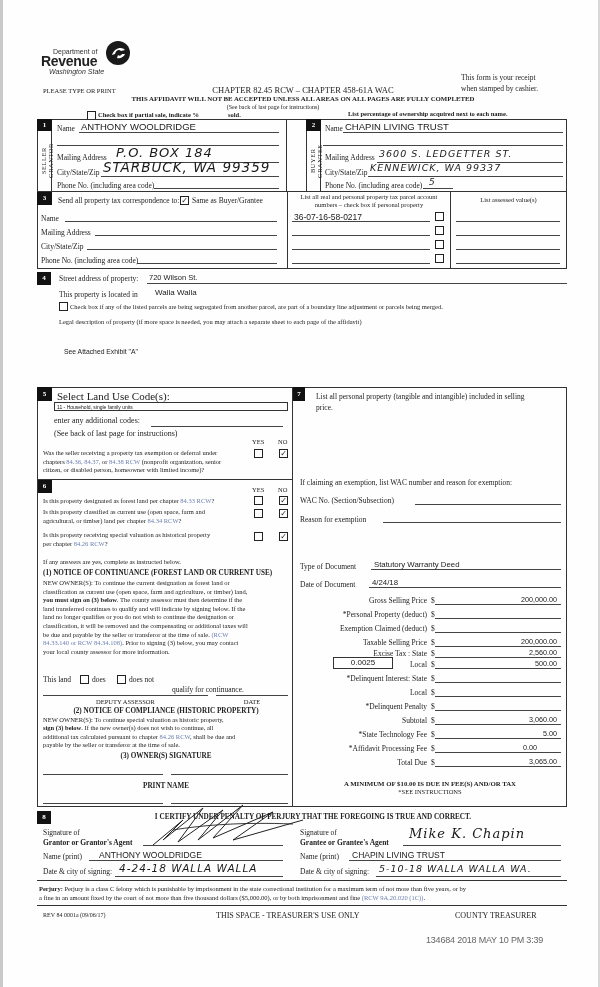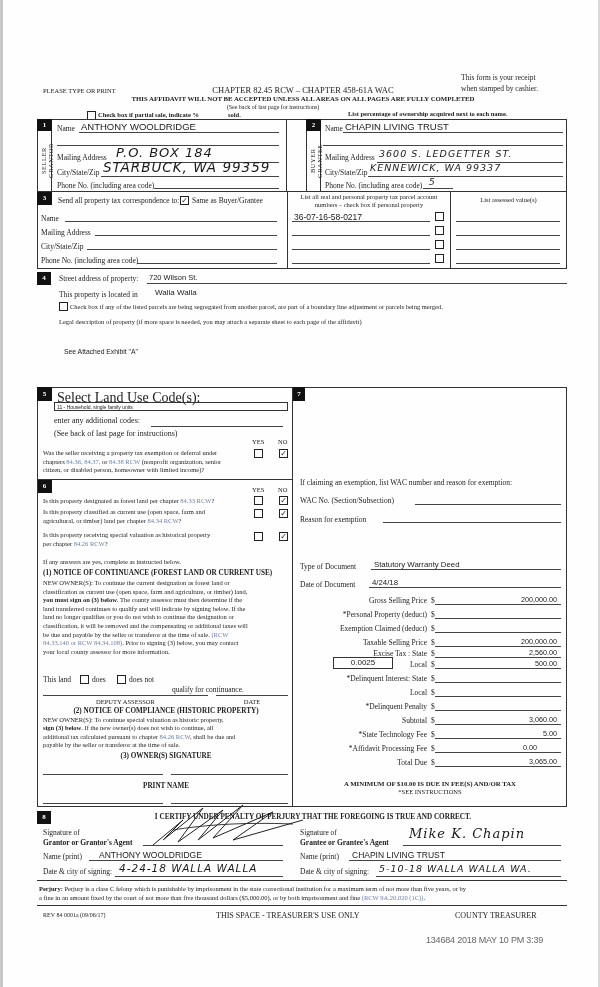--- a/index.html
+++ b/index.html
@@ -19,20 +19,30 @@
   .c { text-align: center; }
   .r { text-align: right; }
   .box { position: absolute; border: 1px solid #333; }
   .vlabel { position: absolute; writing-mode: vertical-rl; transform: rotate(180deg); font-size: 6.5px; text-align: center; letter-spacing: 0.5px; }
 </style>
 </head>
 <body>
 
 <div class="page">
 
+  <div class="abs" style="left:38px;top:40px;width:90px;height:40px;">
+    <div class="abs typed" style="left:12px;top:8px;font-size:7px;color:#333;">Department of</div>
+    <div class="abs typed bold" style="left:0;top:13px;font-size:14px;color:#222;letter-spacing:-0.3px;">Revenue</div>
+    <div class="abs typed" style="left:8px;top:28px;font-size:7px;font-style:italic;color:#333;">Washington State</div>
+    <svg class="abs" style="left:64px;top:0;" width="26" height="26" viewBox="0 0 26 26">
+      <circle cx="13" cy="13" r="12" fill="#1a1a1a"></circle>
+      <path d="M7 15 C 9 8, 17 6, 20 10 L 16 11 C 14 9, 11 10, 10 14 Z" fill="#fff"></path>
+      <path d="M12 18 C 15 19, 19 17, 20 14 L 17 14 C 16 16, 14 16, 13 15 Z" fill="#fff"></path>
+    </svg>
+  </div>
 
   <div class="abs c" style="left:150px;top:85px;width:300px;font-size:8.5px;">CHAPTER 82.45 RCW – CHAPTER 458-61A WAC</div>
   <div class="abs" style="left:40px;top:87px;font-size:6.5px;">PLEASE TYPE OR PRINT</div>
   <div class="abs" style="left:458px;top:73px;font-size:7.5px;">This form is your receipt</div>
   <div class="abs" style="left:458px;top:84px;font-size:7.5px;">when stamped by cashier.</div>
   <div class="abs bold c" style="left:60px;top:95px;width:480px;font-size:6.8px;">THIS AFFIDAVIT WILL NOT BE ACCEPTED UNLESS ALL AREAS ON ALL PAGES ARE FULLY COMPLETED</div>
   <div class="abs c" style="left:190px;top:104px;width:160px;font-size:6px;">(See back of last page for instructions)</div>
 
   <div class="cb" style="left:84px;top:111px;"></div>
   <div class="abs bold" style="left:95px;top:111px;font-size:6.5px;">Check box if partial sale, indicate %</div>
@@ -123,21 +133,21 @@
   <div class="cb" style="left:56px;top:302px;"></div>
   <div class="abs tiny" style="left:67px;top:303px;">Check box if any of the listed parcels are being segregated from another parcel, are part of a boundary line adjustment or parcels being merged.</div>
   <div class="abs tiny" style="left:56px;top:318px;">Legal description of property (if more space is needed, you may attach a separate sheet to each page of the affidavit)</div>
   <div class="abs typed" style="left:61px;top:348px;font-size:6.8px;">See Attached Exhibit "A"</div>
 
   <div class="box" style="left:34px;top:387px;width:530px;height:420px;border-left:none;"></div>
   <div class="abs" style="left:289px;top:387px;width:1px;height:420px;background:#333;"></div>
   <div class="abs" style="left:34px;top:387px;width:1px;height:120px;background:#333;"></div>
 
   <div class="num" style="left:34px;top:387px;width:15px;height:14px;line-height:14px;">5</div>
-  <div class="abs" style="left:54px;top:390px;font-size:14px;">Select Land Use Code(s):</div>
+  <div class="abs" style="left:54px;top:390px;font-size:11px;">Select Land Use Code(s):</div>
   <div class="box typed" style="left:51px;top:402px;width:234px;height:9px;font-size:5px;line-height:8px;padding-left:2px;border-width:1.5px;">11 - Household, single family units</div>
   <div class="abs" style="left:51px;top:416px;font-size:8px;">enter any additional codes:</div>
   <div class="line" style="left:148px;top:426px;width:132px;"></div>
   <div class="abs" style="left:51px;top:429px;font-size:8px;">(See back of last page for instructions)</div>
   <div class="abs tiny" style="left:249px;top:438px;">YES</div>
   <div class="abs tiny" style="left:275px;top:438px;">NO</div>
   <div class="abs tiny" style="left:40px;top:449px;width:215px;line-height:8.5px;">
     <span>Was the seller receiving a property tax exemption or deferral under</span><br>
     <span>chapters </span><span class="blue">84.36, 84.37,</span><span> or </span><span class="blue">84.38 RCW</span><span> (nonprofit organization, senior</span><br>
     <span>citizen, or disabled person, homeowner with limited income)?</span>
@@ -197,20 +207,21 @@
     <span>payable by the seller or transferor at the time of sale.</span>
   </div>
   <div class="abs bold c" style="left:36px;top:752px;width:254px;font-size:7.2px;">(3)  OWNER(S) SIGNATURE</div>
   <div class="line" style="left:40px;top:774px;width:120px;"></div>
   <div class="line" style="left:168px;top:774px;width:117px;"></div>
   <div class="abs bold c" style="left:36px;top:782px;width:254px;font-size:7.2px;">PRINT NAME</div>
   <div class="line" style="left:40px;top:803px;width:120px;"></div>
   <div class="line" style="left:168px;top:803px;width:117px;"></div>
 
   <div class="num" style="left:290px;top:387px;width:12px;height:14px;line-height:14px;">7</div>
+  <div class="abs small" style="left:313px;top:392px;line-height:10.5px;"><span>List all  personal property (tangible and intangible) included in selling</span><br><span>price.</span></div>
   <div class="abs small" style="left:297px;top:478px;">If claiming an exemption, list WAC number and reason for exemption:</div>
   <div class="abs small" style="left:297px;top:496px;">WAC No. (Section/Subsection)</div>
   <div class="line" style="left:412px;top:504px;width:146px;"></div>
   <div class="abs small" style="left:297px;top:515px;">Reason for exemption</div>
   <div class="line" style="left:380px;top:522px;width:178px;"></div>
 
   <div class="abs small" style="left:297px;top:562px;">Type of Document</div>
   <div class="abs typed" style="left:371px;top:560px;font-size:7.8px;">Statutory Warranty Deed</div>
   <div class="line" style="left:368px;top:569px;width:190px;"></div>
   <div class="abs small" style="left:297px;top:580px;">Date of Document</div>

